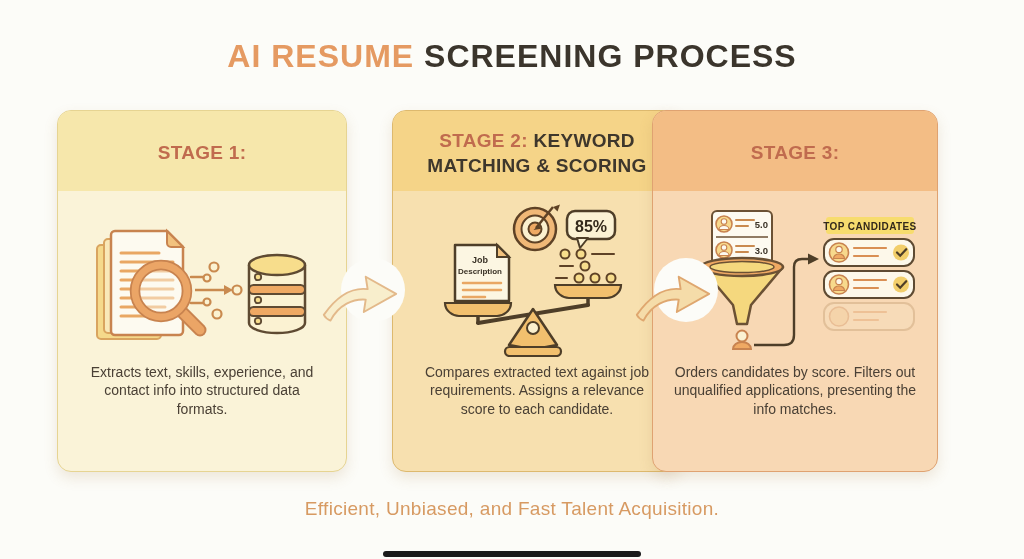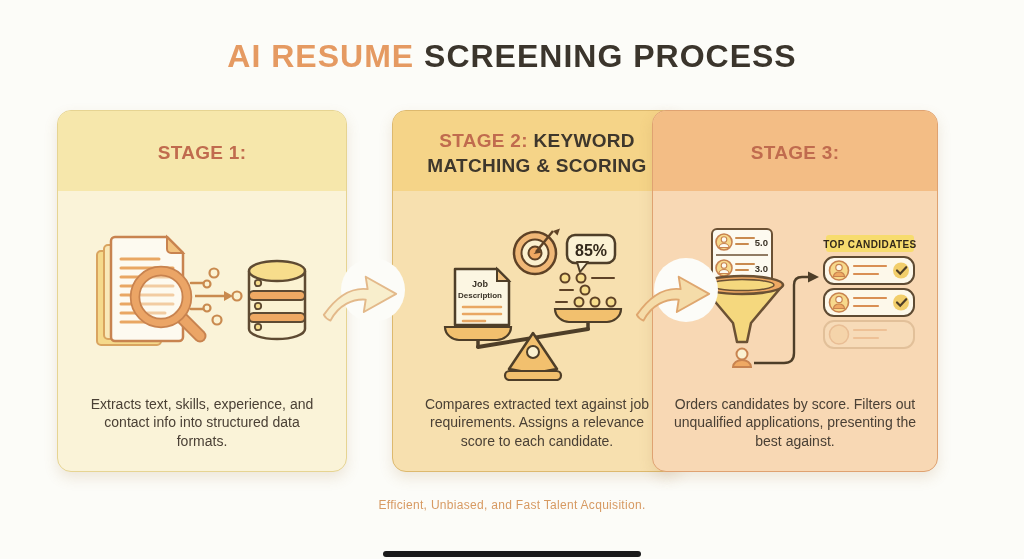--- a/index.html
+++ b/index.html
@@ -39,42 +39,42 @@
   .card-3 .card-header{background:#F3BD85;}
 
   .card-header h3{
     margin:0;text-align:center;font-size:19px;font-weight:700;
     letter-spacing:.3px;line-height:1.33;color:#3E372C;max-width:252px;
   }
   .stage-label{color:#C06B4E;}
   .two-line .stage-label{display:block;}
 
   .card-icon{
-    height:166px;flex:0 0 166px;display:flex;align-items:flex-start;justify-content:center;margin-top:32px;
+    height:166px;flex:0 0 166px;display:flex;align-items:flex-end;justify-content:center;
   }
   .card-desc{
     flex:1;padding:6px 20px 0 20px;text-align:center;
     font-size:14px;line-height:1.32;color:#4A4035;
   }
 
   
   .notch{
     position:absolute;top:258px;width:64px;height:64px;border-radius:50%;
     background:#FCFCF8;
   }
   .notch-1{left:341px;}
   .notch-2{left:654px;}
   .flow-arrow{position:absolute;top:252px;width:84px;height:80px;}
   .flow-arrow-1{left:318px;}
   .flow-arrow-2{left:631px;}
 
   
   .tagline{
     position:absolute;top:498px;left:0;width:100%;text-align:center;
-    font-size:12px;letter-spacing:.3px;color:#D79A62;font-weight:400;
+    font-size:19px;letter-spacing:.3px;color:#D79A62;font-weight:400;
   }
   .home-bar{
     position:absolute;left:383px;top:551px;width:258px;height:6px;
     border-radius:3px;background:#1A1A1A;
   }
 
   svg text{font-family:"Liberation Sans", sans-serif;}
 </style>
 </head>
 <body>
@@ -275,21 +275,21 @@
         </g>
 
         <g opacity="0.3">
           <rect x="154" y="98" width="90" height="27" rx="10" fill="#F6E3C4" stroke="#B08A5E" stroke-width="2"></rect>
           <circle cx="169" cy="111.5" r="9.5" fill="#F0CE96" stroke="#C8834F" stroke-width="1.6"></circle>
           <line x1="184" y1="107" x2="216" y2="107" stroke="#D98F54" stroke-width="2.2" stroke-linecap="round"></line>
           <line x1="184" y1="115" x2="208" y2="115" stroke="#D98F54" stroke-width="2.2" stroke-linecap="round"></line>
         </g>
       </svg>
     </div>
-    <div class="card-desc">Orders candidates by score. Filters out unqualified applications, presenting the best against.</div>
+    <div class="card-desc">Orders candidates by score. Filters out unqualified applications, presenting the info matches.</div>
   </div>
 
   <div class="notch notch-1"></div>
   <div class="notch notch-2"></div>
 
   <svg class="flow-arrow flow-arrow-1" viewBox="0 0 84 84">
     <path d="M4 66 C18 46 34 37 50 39 L48 26 L80 44 L46 63 L48 50 C35 49 20 55 11 72 Q6 70 4 66 Z" fill="#F8EECC" stroke="#E3B98A" stroke-width="2" stroke-linejoin="round"></path>
   </svg>
   <svg class="flow-arrow flow-arrow-2" viewBox="0 0 84 84">
     <path d="M4 66 C18 46 34 37 50 39 L48 26 L80 44 L46 63 L48 50 C35 49 20 55 11 72 Q6 70 4 66 Z" fill="#F5DCA9" stroke="#DFA76F" stroke-width="2" stroke-linejoin="round"></path>

